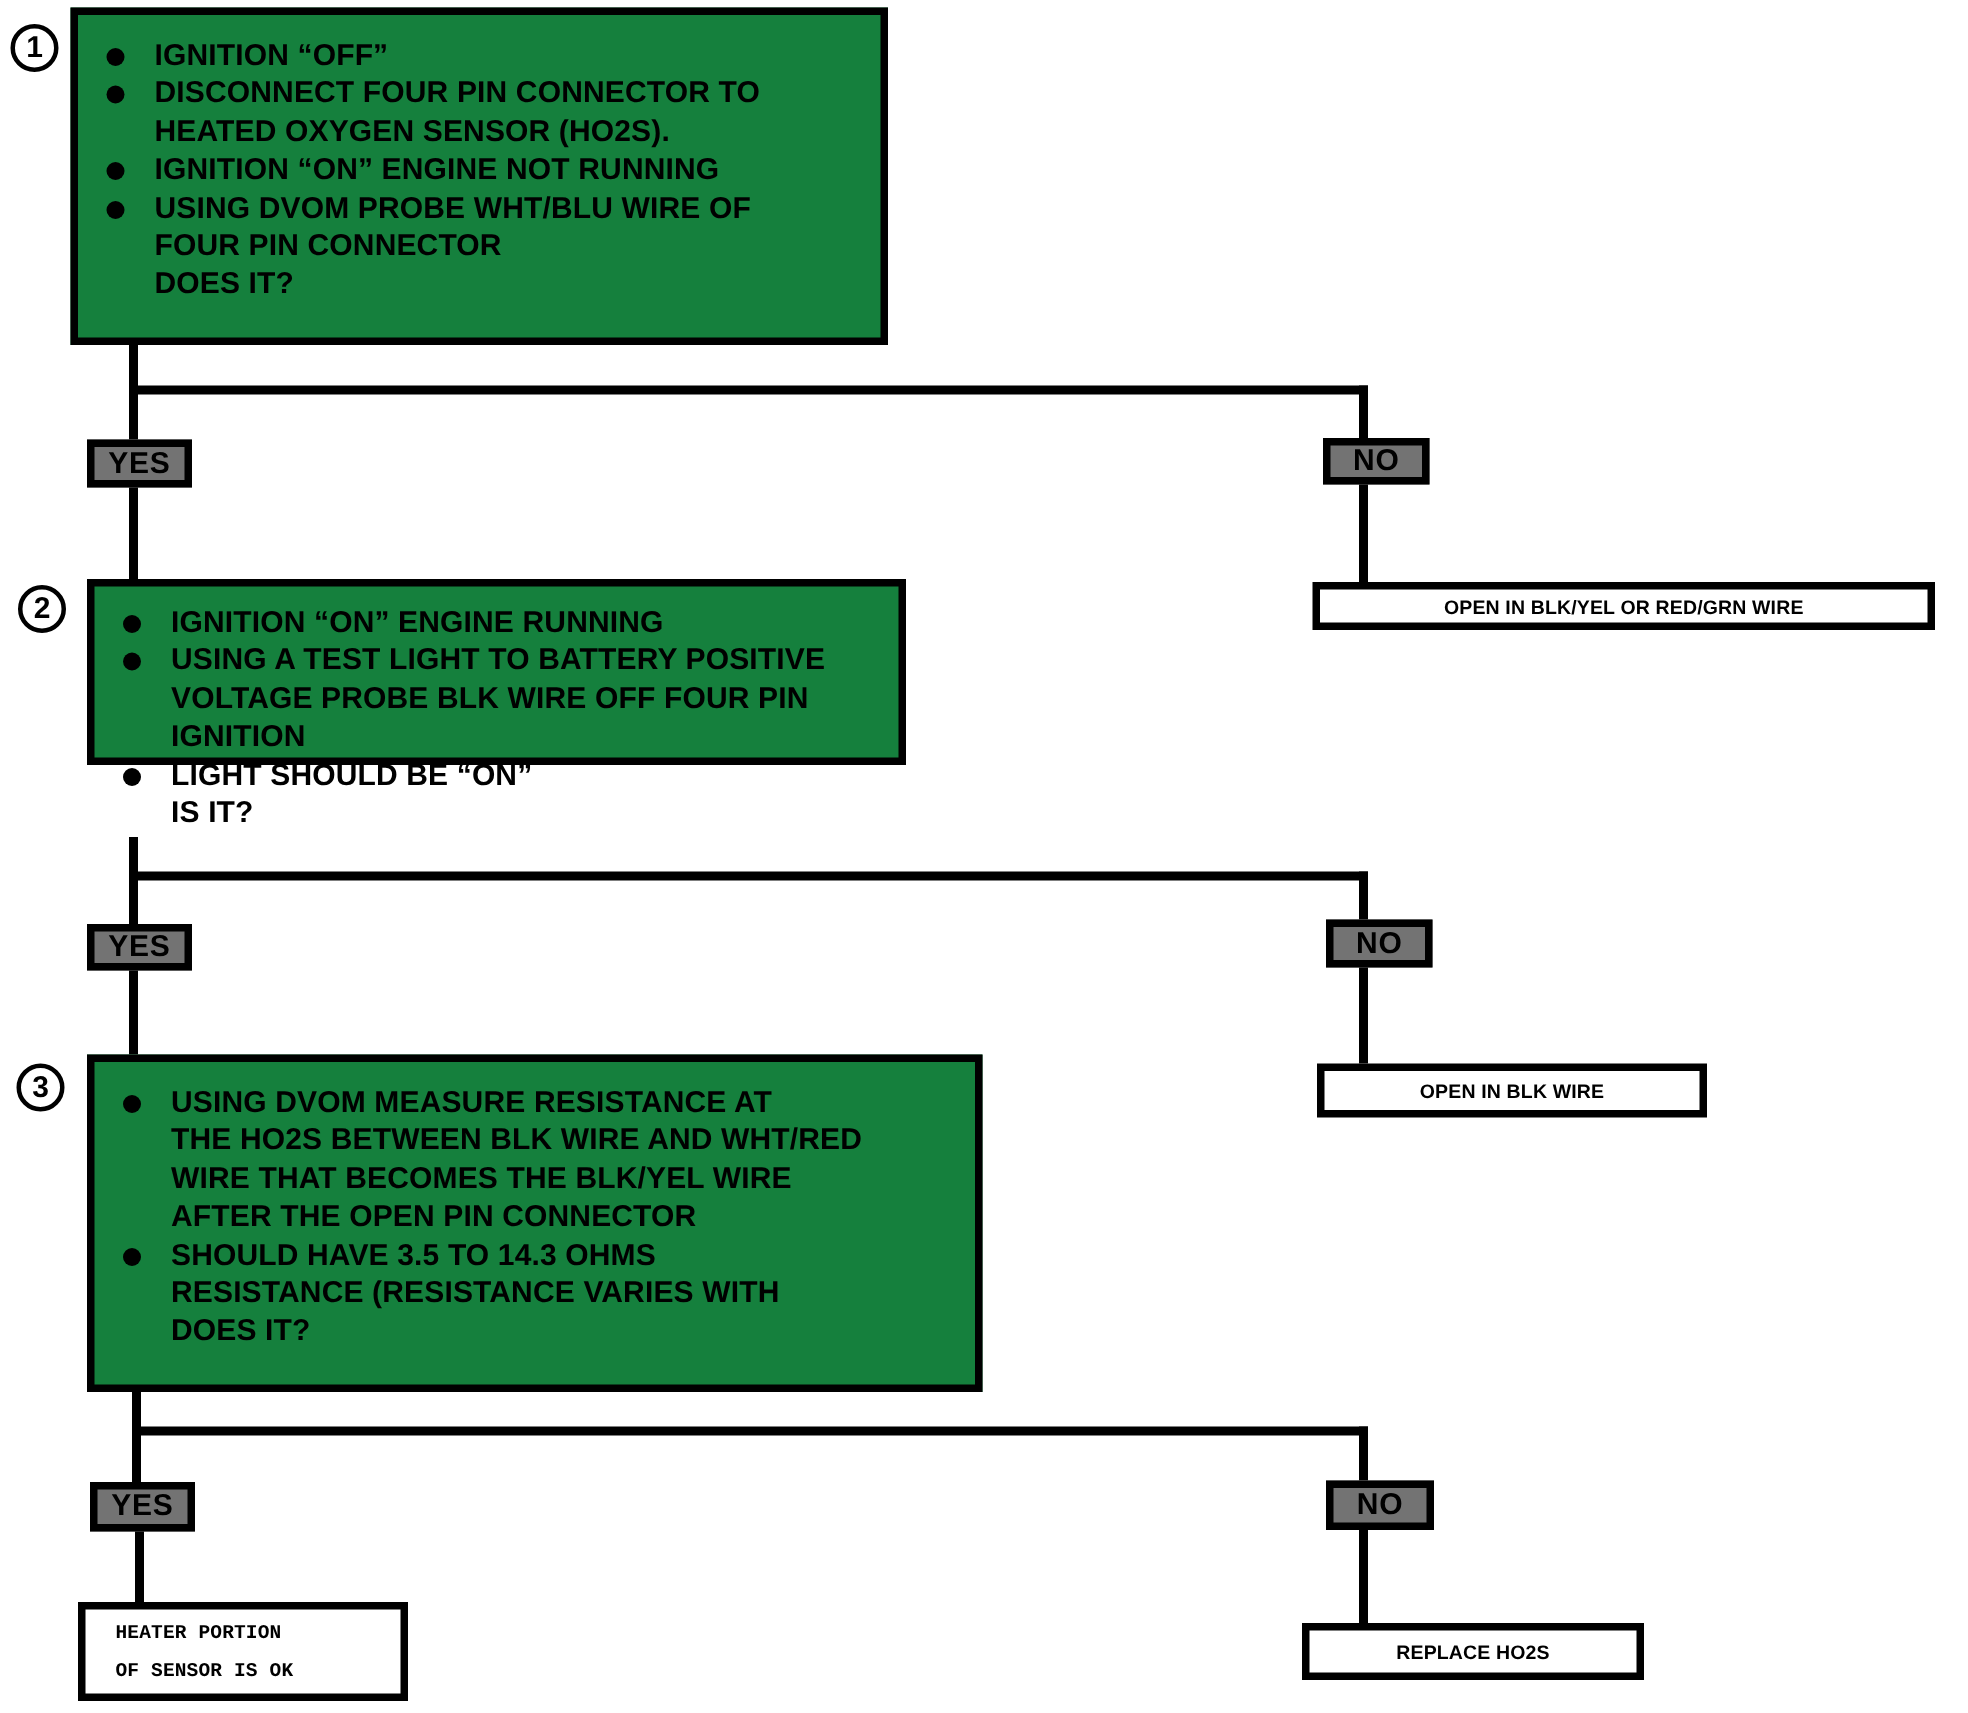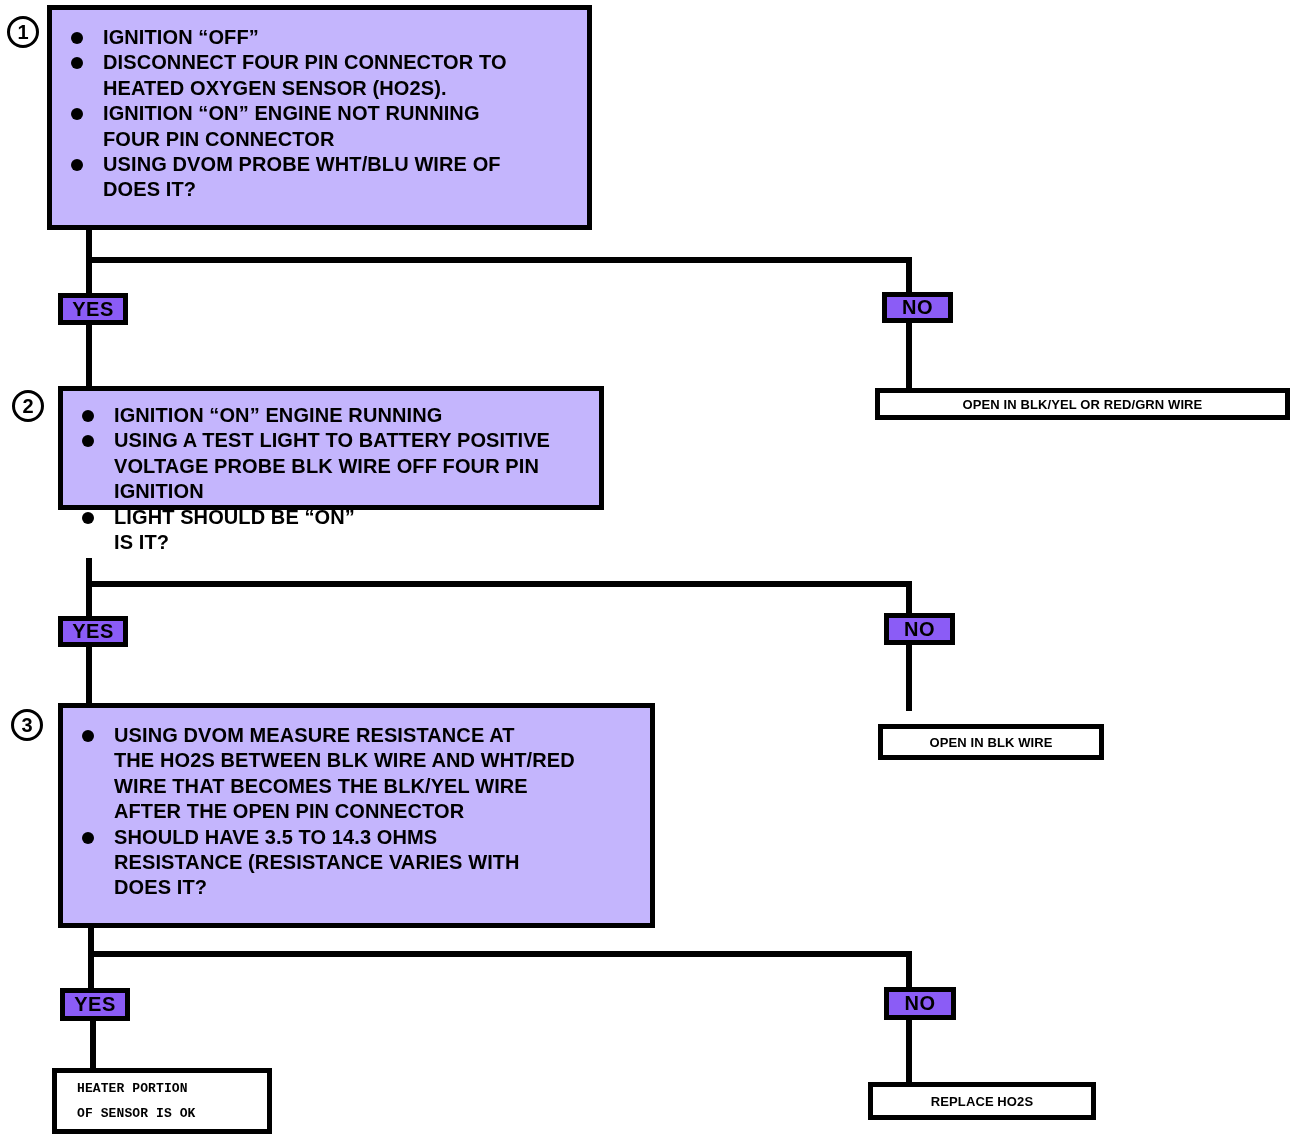--- a/index.html
+++ b/index.html
@@ -15,21 +15,21 @@
     font-family: "Liberation Sans", "DejaVu Sans", sans-serif;
     font-weight: 700;
     color: #000000;
     overflow: hidden;
   }
   
   .step-box {
     position: absolute;
     box-sizing: border-box;
     border: 5px solid #000;
-    background: #c4b5fd;
+    background: #15803d;
     padding-top: 15px;
   }
   .step-line {
     position: relative;
     padding-left: 51px;
     line-height: 25.4px;
     font-size: 20px;
     letter-spacing: 0.1px;
     white-space: nowrap;
   }
@@ -40,21 +40,21 @@
     width: 12px;
     height: 12px;
     border-radius: 50%;
     background: #000;
   }
   
   .tag-box {
     position: absolute;
     box-sizing: border-box;
     border: 5px solid #000;
-    background: #8b5cf6;
+    background: #737373;
     display: flex;
     align-items: center;
     justify-content: center;
     font-size: 20px;
     letter-spacing: 0.5px;
   }
   
   .result-box {
     position: absolute;
     box-sizing: border-box;
@@ -113,25 +113,25 @@
       <span>DISCONNECT FOUR PIN CONNECTOR TO</span>
     </div>
     <div class="step-line">
       <span>HEATED OXYGEN SENSOR (HO2S).</span>
     </div>
     <div class="step-line">
       <span class="bullet-dot"></span>
       <span>IGNITION “ON” ENGINE NOT RUNNING</span>
     </div>
     <div class="step-line">
+      <span class="bullet-dot"></span>
+      <span>USING DVOM PROBE WHT/BLU WIRE OF</span>
+    </div>
+    <div class="step-line">
       <span>FOUR PIN CONNECTOR</span>
-    </div>
-    <div class="step-line">
-      <span class="bullet-dot"></span>
-      <span>USING DVOM PROBE WHT/BLU WIRE OF</span>
     </div>
     <div class="step-line">
       <span>DOES IT?</span>
     </div>
   </div>
 
   <div class="vline" style="left:86px; top:230px; height:63px;"></div>
   <div class="hline" style="left:86px; top:257px; width:826px;"></div>
   <div class="vline" style="left:906px; top:257px; height:35px;"></div>
 
@@ -172,21 +172,21 @@
   <div class="vline" style="left:86px; top:558px; height:58px;"></div>
   <div class="hline" style="left:86px; top:581px; width:826px;"></div>
   <div class="vline" style="left:906px; top:581px; height:32px;"></div>
 
   <div class="tag-box" style="left:58px; top:616px; width:70px; height:31px;">YES</div>
   <div class="tag-box" style="left:884px; top:613px; width:71px; height:32px;">NO</div>
 
   <div class="vline" style="left:86px; top:647px; height:56px;"></div>
   <div class="vline" style="left:906px; top:645px; height:66px;"></div>
 
-  <div class="result-box" style="left:878px; top:724px; width:226px; height:36px;">OPEN IN BLK WIRE</div>
+  <div class="result-box" style="left:878px; top:709px; width:260px; height:36px;">OPEN IN BLK WIRE</div>
 
   <div class="step-num" style="left:11px; top:709px;">3</div>
 
   <div class="step-box" style="left:58px; top:703px; width:597px; height:225px;">
     <div class="step-line">
       <span class="bullet-dot"></span>
       <span>USING DVOM MEASURE RESISTANCE AT</span>
     </div>
     <div class="step-line">
       <span>THE HO2S BETWEEN BLK WIRE AND WHT/RED</span>

